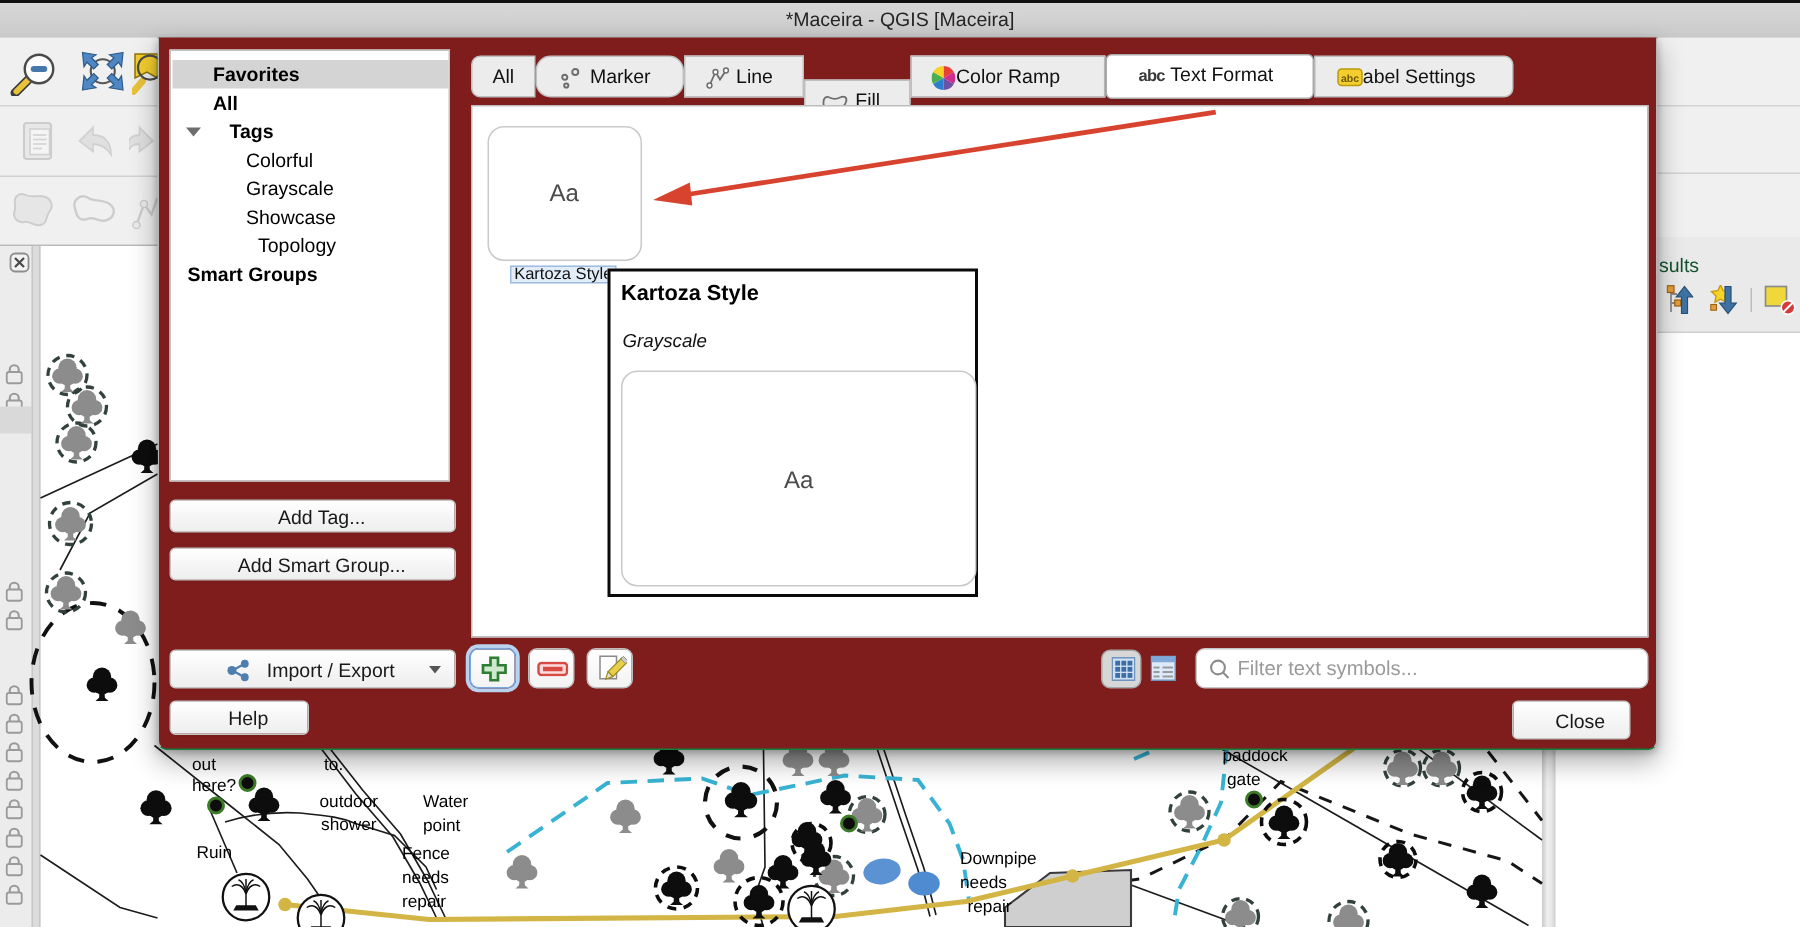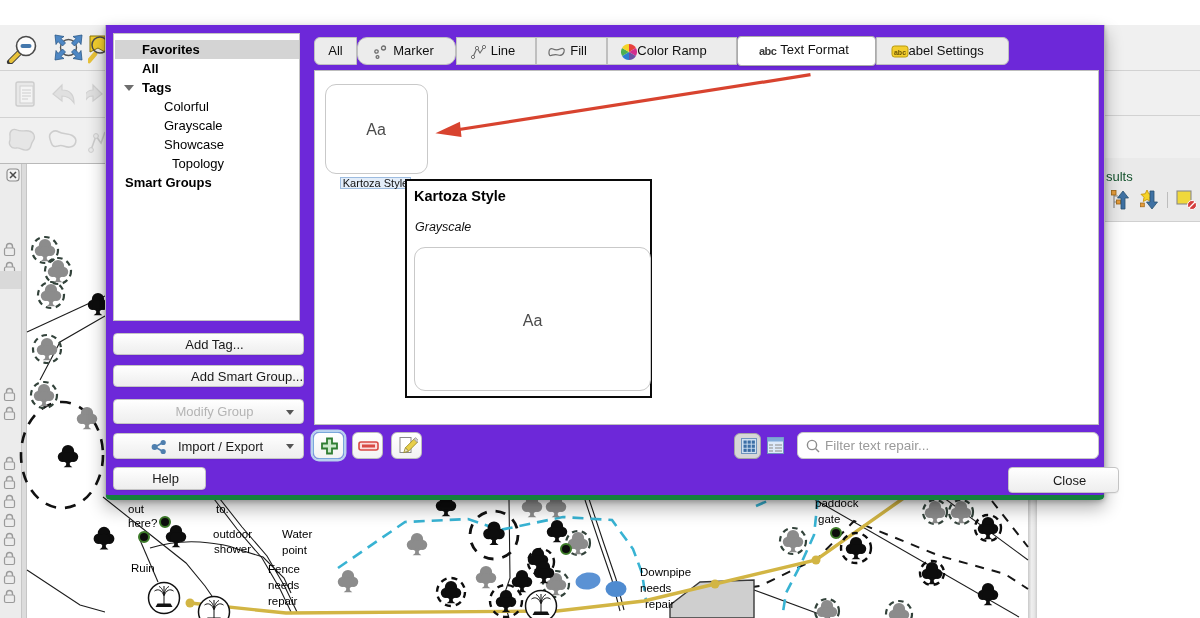--- a/index.html
+++ b/index.html
@@ -27,23 +27,23 @@
   border-bottom:1px solid #d0d0d0;}
 #rph .t { position:absolute; left:1px; top:11px; font-size:13px; color:#14532d; }
 #rpbody { left:1037px; top:222px; width:163px; height:396px; background:#fff; }
 #splitter { left:1028px; top:204px; width:9px; height:414px;
   background:linear-gradient(90deg,#c9c9c9,#efefef 40%,#e7e7e7 70%,#cecece); }
 
 #warn { left:21px; top:164px; width:84px; height:40px; background:#efc410;
   border-bottom:1px solid #bd9600; }
 #warn .t { position:absolute; left:50px; top:13px; font-weight:bold; font-size:13px; color:#111; }
 
-#dlg { left:105px; top:25px; width:1000px; height:475px; background:#6d28d9;
+#dlg { left:105px; top:25px; width:1000px; height:475px; background:#7f1d1d;
   border-radius:0 0 6px 6px; box-shadow:0 8px 18px rgba(0,0,0,.32), 0 2px 5px rgba(0,0,0,.22);
-  border-left:1px solid #b5b5b5; border-right:1px solid #b5b5b5; border-bottom:5px solid #15803d; }
+  border-left:1px solid #b5b5b5; border-right:1px solid #b5b5b5; border-bottom:1px solid #15803d; }
 #tree { position:absolute; left:7px; top:8px; width:187px; height:288px; background:#fff;
   border:1px solid #c3c3c3; font-size:13px; color:#000; }
 #tree .row { position:absolute; left:1px; width:184px; height:19px; line-height:19px; }
 #tree .hl { background:#d4d4d4; }
 #tree .b { font-weight:bold; }
 .mbtn { position:absolute; background:linear-gradient(180deg,#ffffff,#f5f5f5 55%,#eeeeee);
   border:1px solid #c4c4c4; border-radius:4px; font-size:13px; color:#191919;
   text-align:center; box-shadow:0 1px 1px rgba(0,0,0,.05); font-family:"Liberation Sans",sans-serif;padding-left:12px;}
 .mbtn.dis { color:#b4b4b4; }
 .arr { position:absolute; right:9px; width:0; height:0; border-left:4px solid transparent;
@@ -231,20 +231,21 @@
 <text x="268" y="572.5">Fence</text>
 <text x="268" y="588.5">needs</text>
 <text x="268" y="604.5">repair</text>
 <text x="640" y="576">Downpipe</text>
 <text x="640" y="592">needs</text>
 <text x="645" y="608">repair</text>
 <text x="815" y="507">paddock</text>
 <text x="818" y="523">gate</text>
 </g>
 </svg>
+<div id="titlebar" class="abs">*Maceira - QGIS [Maceira]</div>
 <div id="tbl" class="abs">
   <div class="sep" style="top:45px"></div>
   <div class="sep" style="top:92px"></div>
   <svg style="position:absolute;left:6px;top:9px" width="40" height="30" viewBox="0 0 40 30">
   <line x1="13" y1="19" x2="4" y2="28" stroke="#3a3a3a" stroke-width="6" stroke-linecap="round"></line>
   <line x1="13" y1="19" x2="5" y2="27" stroke="#e8c23a" stroke-width="4" stroke-linecap="round"></line>
   <circle cx="20" cy="12" r="9.5" fill="#fdfdfd" stroke="#4a4a4a" stroke-width="1.6"></circle>
   <rect x="14.5" y="10" width="11" height="4" rx="2" fill="#4478ad"></rect>
 </svg>
 <svg style="position:absolute;left:53px;top:9px" width="31" height="27" viewBox="0 0 31 27">
@@ -376,33 +377,32 @@
         <circle cx="16" cy="15" r="4.5" fill="none" stroke="#fff" stroke-width="1"></circle>
         <line x1="13" y1="18" x2="19" y2="12" stroke="#fff" stroke-width="1.3"></line>
 </svg>
 </div>
 <div id="rpbody" class="abs"></div>
 <div id="splitter" class="abs"></div>
 <div id="dlg" class="abs">
   <div id="tree">
     <div class="row hl b" style="top:6px; padding-left:27px;">Favorites</div>
     <div class="row b" style="top:25px; padding-left:27px;">All</div>
-    <div class="row b" style="top:44px; padding-left:27px;">Tags</div>
+    <div class="row b" style="top:44px; padding-left:38px;">Tags</div>
     <svg style="position:absolute;left:9px;top:50px" width="12" height="8">
           <polygon points="1,1 11,1 6,7" fill="#6e6e6e"></polygon>
         </svg>
     <div class="row" style="top:63px; padding-left:49px;">Colorful</div>
     <div class="row" style="top:82px; padding-left:49px;">Grayscale</div>
     <div class="row" style="top:101px; padding-left:49px;">Showcase</div>
     <div class="row" style="top:120px; padding-left:57px;">Topology</div>
     <div class="row b" style="top:139px; padding-left:10px;">Smart Groups</div>
   </div>
   <div class="mbtn" style="left:7px; top:308px; width:191px; height:22px; line-height:21px;">Add Tag...</div>
-  <div class="mbtn" style="left:7px; top:339.5px; width:191px; height:22px; line-height:21px;text-align:right;">Add Smart Group...</div>
-  <div class="mbtn dis" style="left:7px; top:374px; width:191px; height:25px; line-height:24px;">Modify Group<span class="arr" style="top:10px;"></span></div>
+  <div class="mbtn" style="left:7px; top:339.5px; width:191px; height:22px; line-height:21px;">Add Smart Group...</div>
   <div class="mbtn" style="left:7px; top:407.5px; width:191px; height:26px; line-height:25px;">
     <svg style="position:absolute;left:37px;top:5px" width="16" height="16" viewBox="0 0 16 16">
       <g stroke="#4f7fae" stroke-width="1.6">
             <line x1="4" y1="8" x2="12" y2="3.5"></line>
             <line x1="4" y1="8" x2="12" y2="12.5"></line>
           </g>
       <circle cx="3.6" cy="8" r="3" fill="#4f7fae"></circle>
           <circle cx="12.2" cy="3.5" r="2.6" fill="#4f7fae"></circle>
           <circle cx="12.2" cy="12.5" r="2.6" fill="#4f7fae"></circle>
     </svg>
@@ -423,21 +423,21 @@
       <svg style="position:absolute;left:13px;top:6px" width="17" height="16">
             <g fill="none" stroke="#6d6d6d" stroke-width="1.2">
               <path d="M3,13 L7,4 L10,9 L14,3"></path>
             </g>
             <g fill="#fff" stroke="#6d6d6d">
               <circle cx="3" cy="13" r="1.6"></circle>
               <circle cx="7" cy="4" r="1.6"></circle>
               <circle cx="14" cy="3" r="1.6"></circle>
             </g>
           </svg>Line</div>
-    <div class="tab" style="left:222px; width:71px; padding-left:14px;">
+    <div class="tab" style="left:222px; width:71px; padding-left:14px;margin-top:16px;">
       <svg style="position:absolute;left:10px;top:8px" width="19" height="13">
             <path d="M2,6 C2,3 4,2 6,3 C8,4 11,4 13,3 C16,1.5 18,3 17,6 C16,9 14,10 11,9 C8,8 6,9 4,9.5 C2.5,10 1.8,8 2,6 Z" fill="none" stroke="#6d6d6d" stroke-width="1.2"></path>
           </svg>Fill</div>
     <div class="tab" style="left:293px; width:130px; ">
       <svg style="position:absolute;left:13px;top:6px" width="16" height="16" viewBox="0 0 16 16">
         <path d="M8,8 L8,0 A8,8 0 0 1 14.9,4 Z" fill="#e8413c"></path>
             <path d="M8,8 L14.9,4 A8,8 0 0 1 14.9,12 Z" fill="#d12d8e"></path>
             <path d="M8,8 L14.9,12 A8,8 0 0 1 8,16 Z" fill="#6c51a4"></path>
             <path d="M8,8 L8,16 A8,8 0 0 1 1.1,12 Z" fill="#2d7dd1"></path>
             <path d="M8,8 L1.1,12 A8,8 0 0 1 1.1,4 Z" fill="#4caf50"></path>
@@ -506,23 +506,23 @@
           <line x1="8" y1="11" x2="15" y2="11"></line>
           <line x1="2" y1="14" x2="6" y2="14"></line>
           <line x1="8" y1="14" x2="15" y2="14"></line>
         </g>
       </svg>
   <div id="searchbox">
     <svg style="position:absolute;left:8px;top:6px" width="15" height="15">
           <circle cx="6" cy="6" r="4.6" fill="none" stroke="#8c8c8c" stroke-width="1.4"></circle>
           <line x1="9.5" y1="9.5" x2="13" y2="13" stroke="#8c8c8c" stroke-width="1.4"></line>
         </svg>
-    <span>Filter text repair...</span>
-  </div>
-  <div class="mbtn" style="left:902px; top:442px; width:111px; height:26px; line-height:25px;">Close</div>
+    <span>Filter text symbols...</span>
+  </div>
+  <div class="mbtn" style="left:902px; top:442px; width:79px; height:26px; line-height:25px;">Close</div>
 </div>
 <div id="tooltip" class="abs">
   <div class="h">Kartoza Style</div>
   <div class="g">Grayscale</div>
   <div class="box">
         <div class="aa">Aa</div>
       </div>
 </div>
 <svg id="arrowsvg" class="abs" viewBox="0 0 1200 618">
   <line x1="810.5" y1="74.7" x2="456" y2="130" stroke="#d8432f" stroke-width="3.2"></line>

